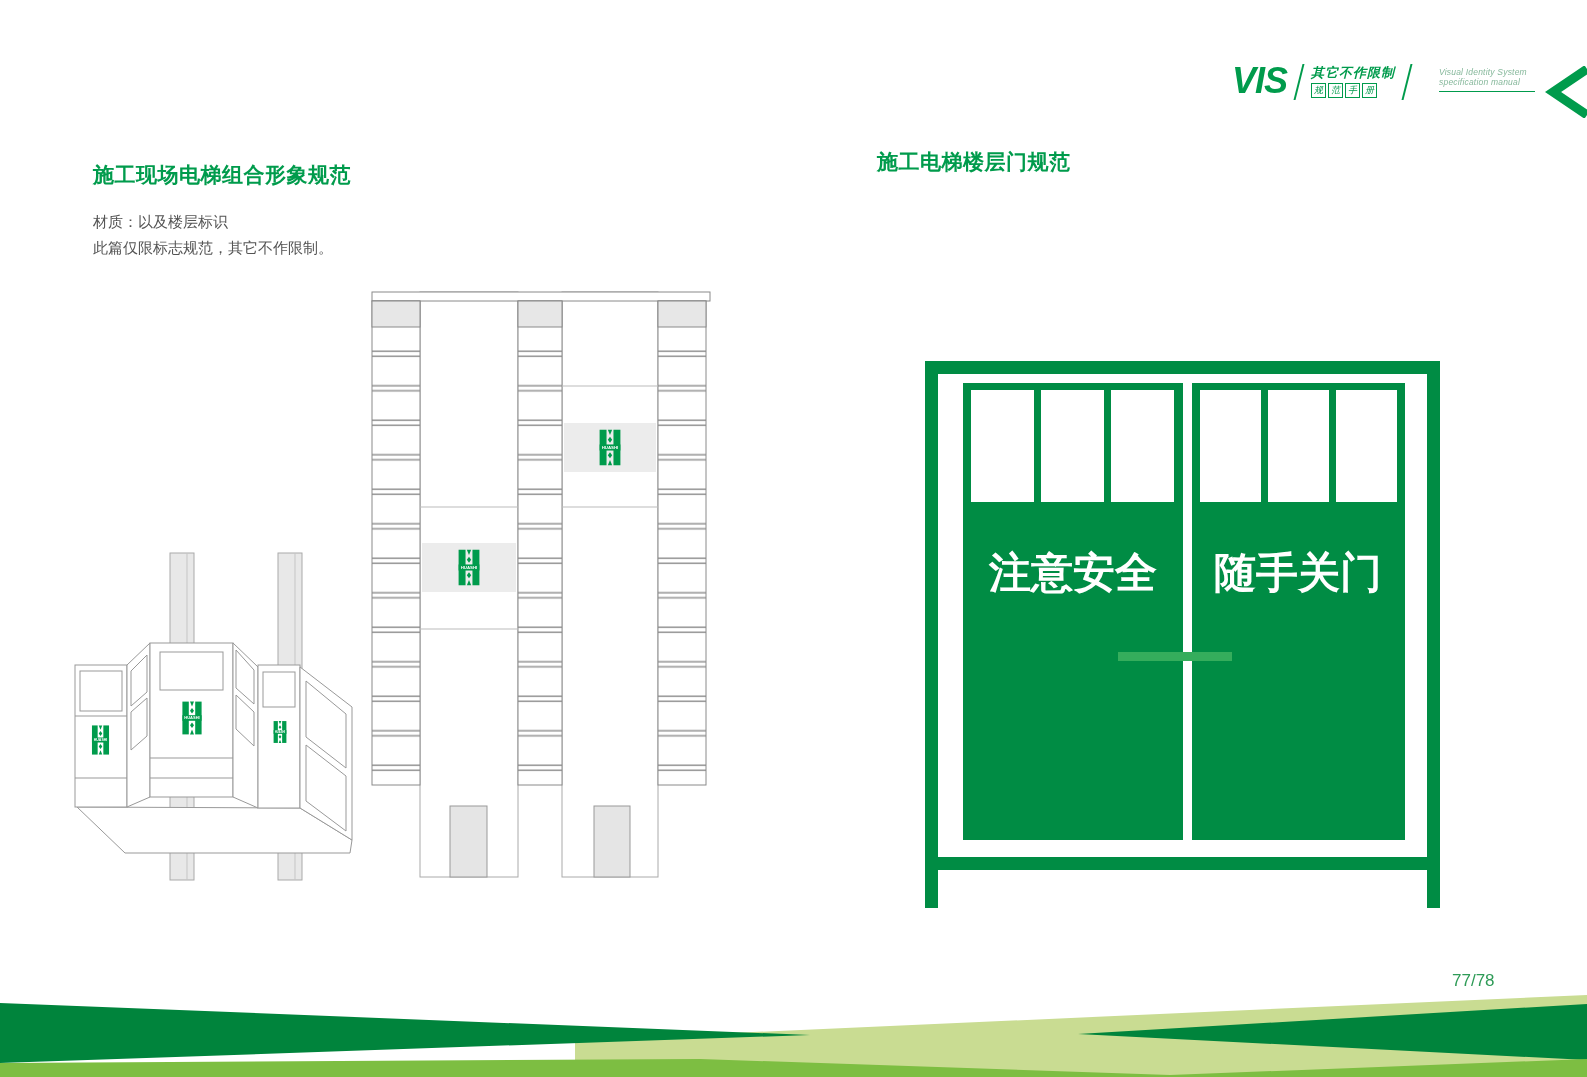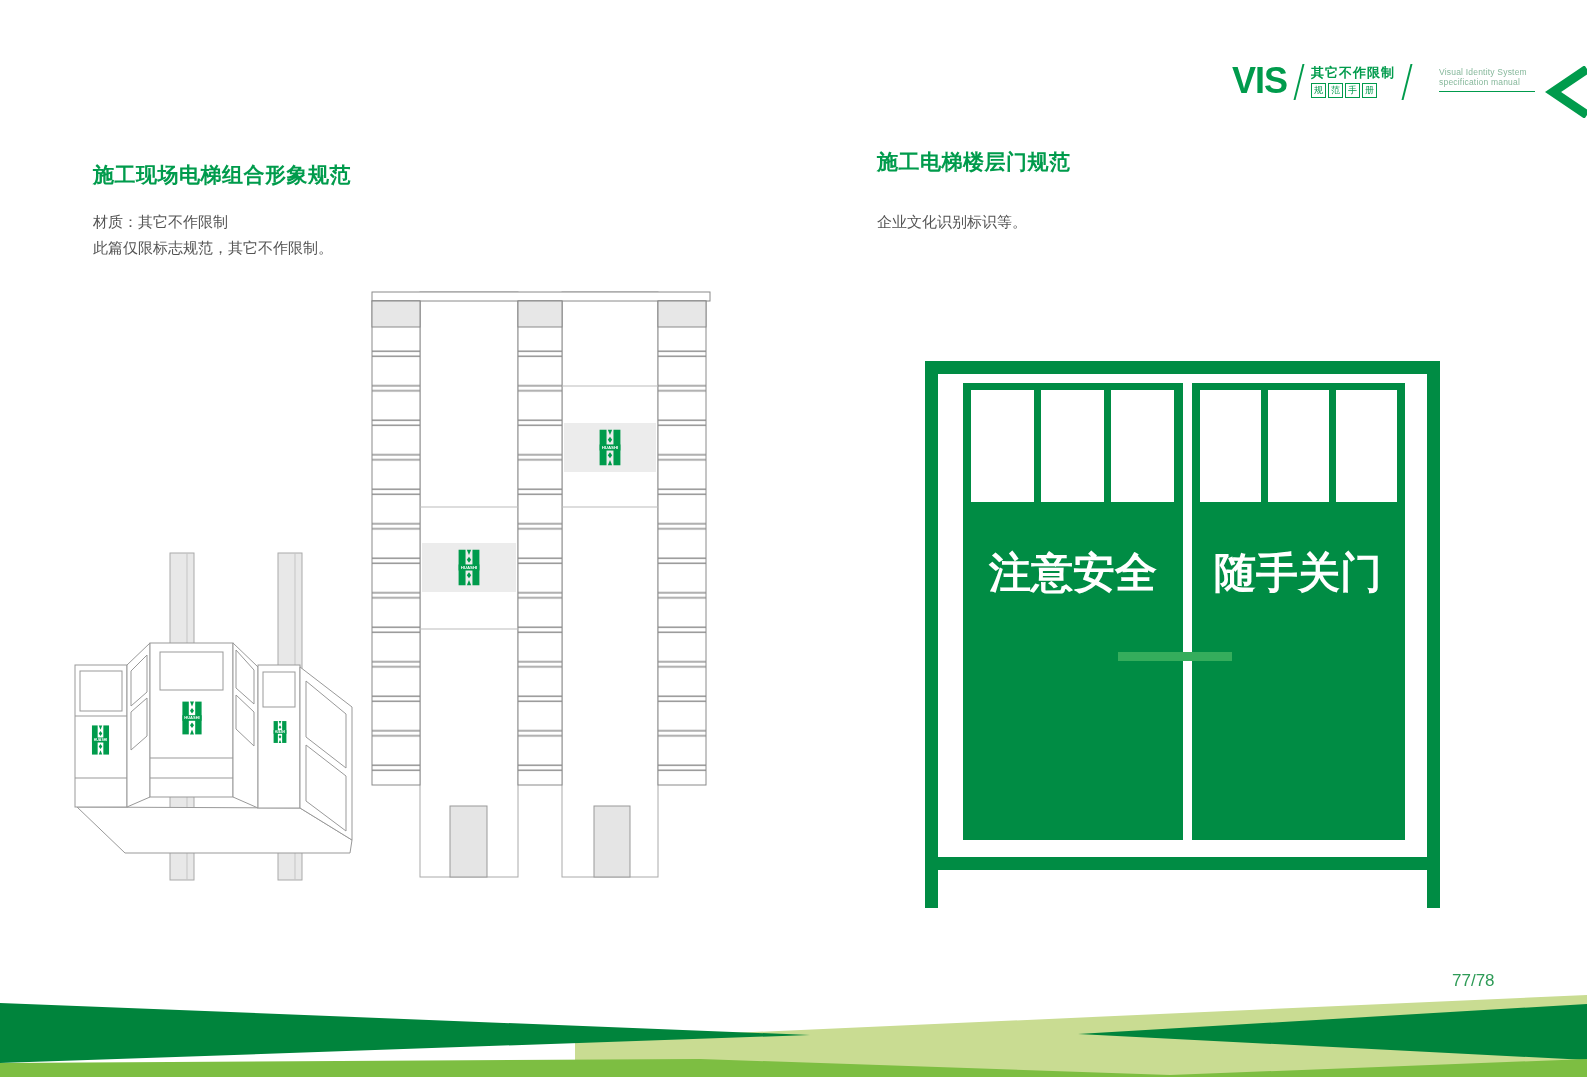--- a/index.html
+++ b/index.html
@@ -1,20 +1,20 @@
 <!DOCTYPE html>
 <html><head>
 <meta charset="utf-8">
 <style>
   html,body{margin:0;padding:0;background:#fff;}
   #page{position:relative;width:1587px;height:1077px;background:#fff;overflow:hidden;
         font-family:"Liberation Sans","DejaVu Sans",sans-serif;}
   .abs{position:absolute;}
   
-  #vis-block{position:absolute;top:64px;right:52px;display:flex;align-items:flex-start;gap:9px;}
+  #vis-block{position:absolute;top:64px;right:52px;display:flex;align-items:flex-start;gap:9px;font-style:italic;}
   .vis-word{font-size:36px;line-height:34px;font-weight:700;color:#009B4C;letter-spacing:-1px;}
   .hdr-divider{width:2px;height:36px;background:#009B4C;transform:skewX(-14deg);margin:0 2px;}
   .cn-col{display:flex;flex-direction:column;gap:3px;padding-top:2px;}
   .cn-top{font-size:13px;font-weight:700;color:#009B4C;letter-spacing:1px;line-height:14px;}
   .cn-boxes{display:flex;gap:2px;}
   .cn-boxes span{display:inline-flex;align-items:center;justify-content:center;
       width:13px;height:13px;border:1px solid #009B4C;color:#009B4C;font-size:9px;line-height:9px;}
   .en-col{display:flex;flex-direction:column;padding-top:3px;margin-left:20px;}
   .en-line{font-size:8.5px;line-height:10px;color:#86B89B;letter-spacing:.2px;}
   .en-rule{width:96px;border-top:1.5px solid #009B4C;margin-top:4px;}
@@ -47,27 +47,26 @@
       <div class="en-line">specification manual</div>
       <div class="en-rule"></div>
     </div>
   </div>
   <svg class="abs" style="right:-6px;top:66px;" width="48" height="52" viewBox="0 0 48 52">
     <polyline points="42,3 8,26 42,49" fill="none" stroke="#009B4C" stroke-width="9"></polyline>
   </svg>
 
   <div class="sec-title" style="left:93px;top:161px;">施工现场电梯组合形象规范</div>
   <div class="sec-body" style="left:93px;top:209px;">
-    <div>材质：其它不作限制</div>
+    <div>材质：以及楼层标识</div>
     <div>此篇仅限标志规范，其它不作限制。</div>
   </div>
 
   <div class="sec-title" style="left:877px;top:148px;">施工电梯楼层门规范</div>
   <div class="sec-body" style="left:877px;top:209px;width:660px;">
-    <div>企业文化识别标识等。</div>
   </div>
 
   <svg class="abs" style="left:370px;top:290px;" width="344" height="592" viewBox="0 0 344 592">
     <defs>
       <pattern id="rungs" width="48" height="34.5" patternUnits="userSpaceOnUse">
         <rect width="48" height="34.5" fill="#ffffff"></rect>
         <rect y="26" width="48" height="1.6" fill="#9a9a9a"></rect>
         <rect y="31" width="48" height="1.6" fill="#9a9a9a"></rect>
       </pattern>
       <symbol id="logoA" viewBox="0 0 60 90">

